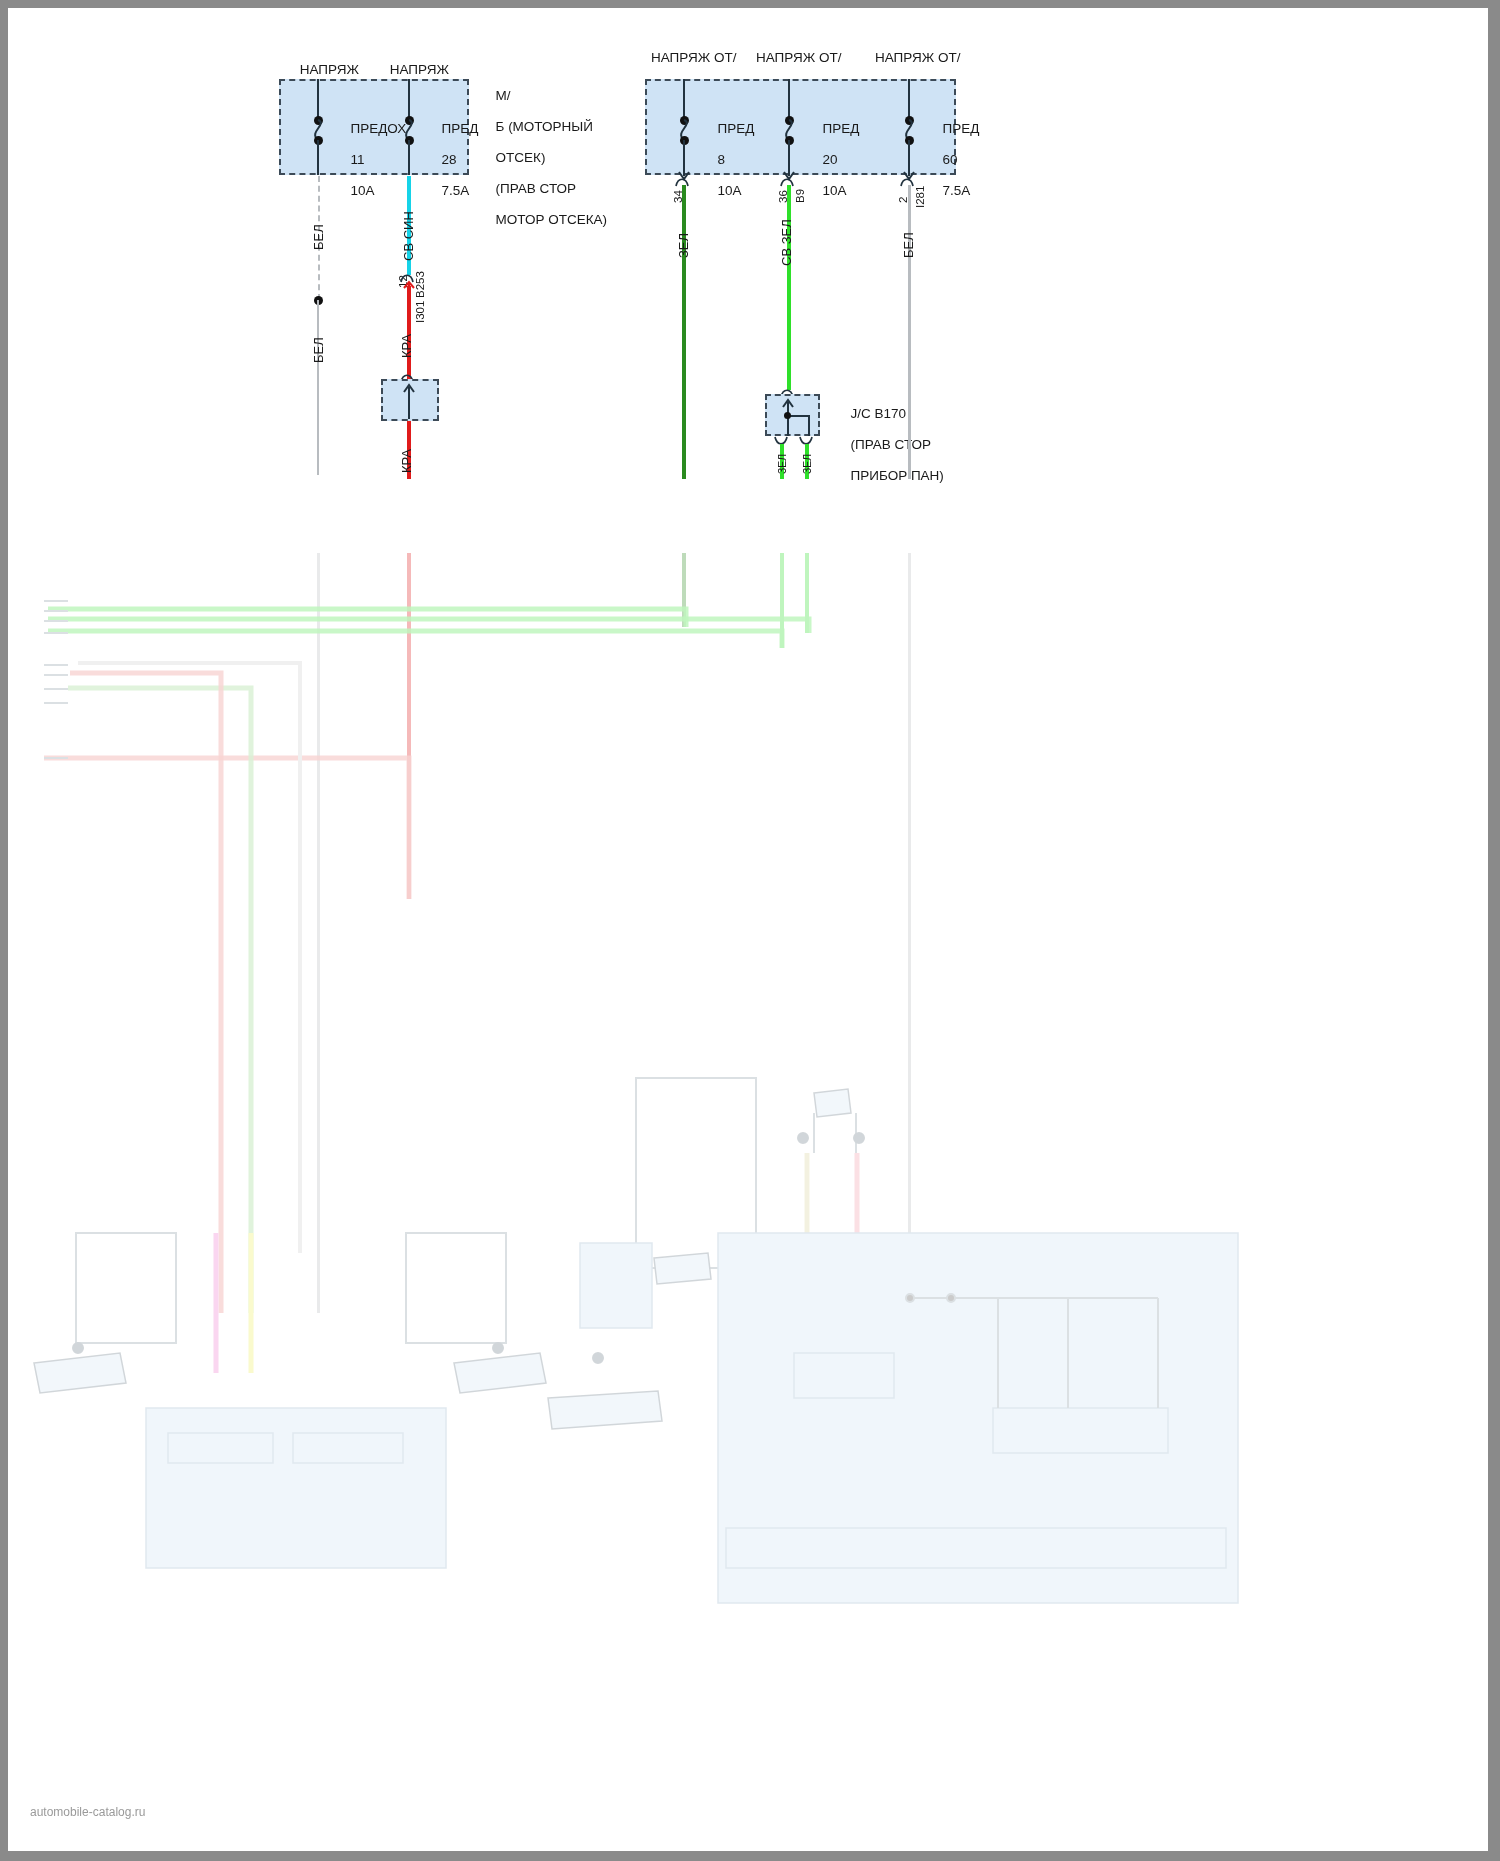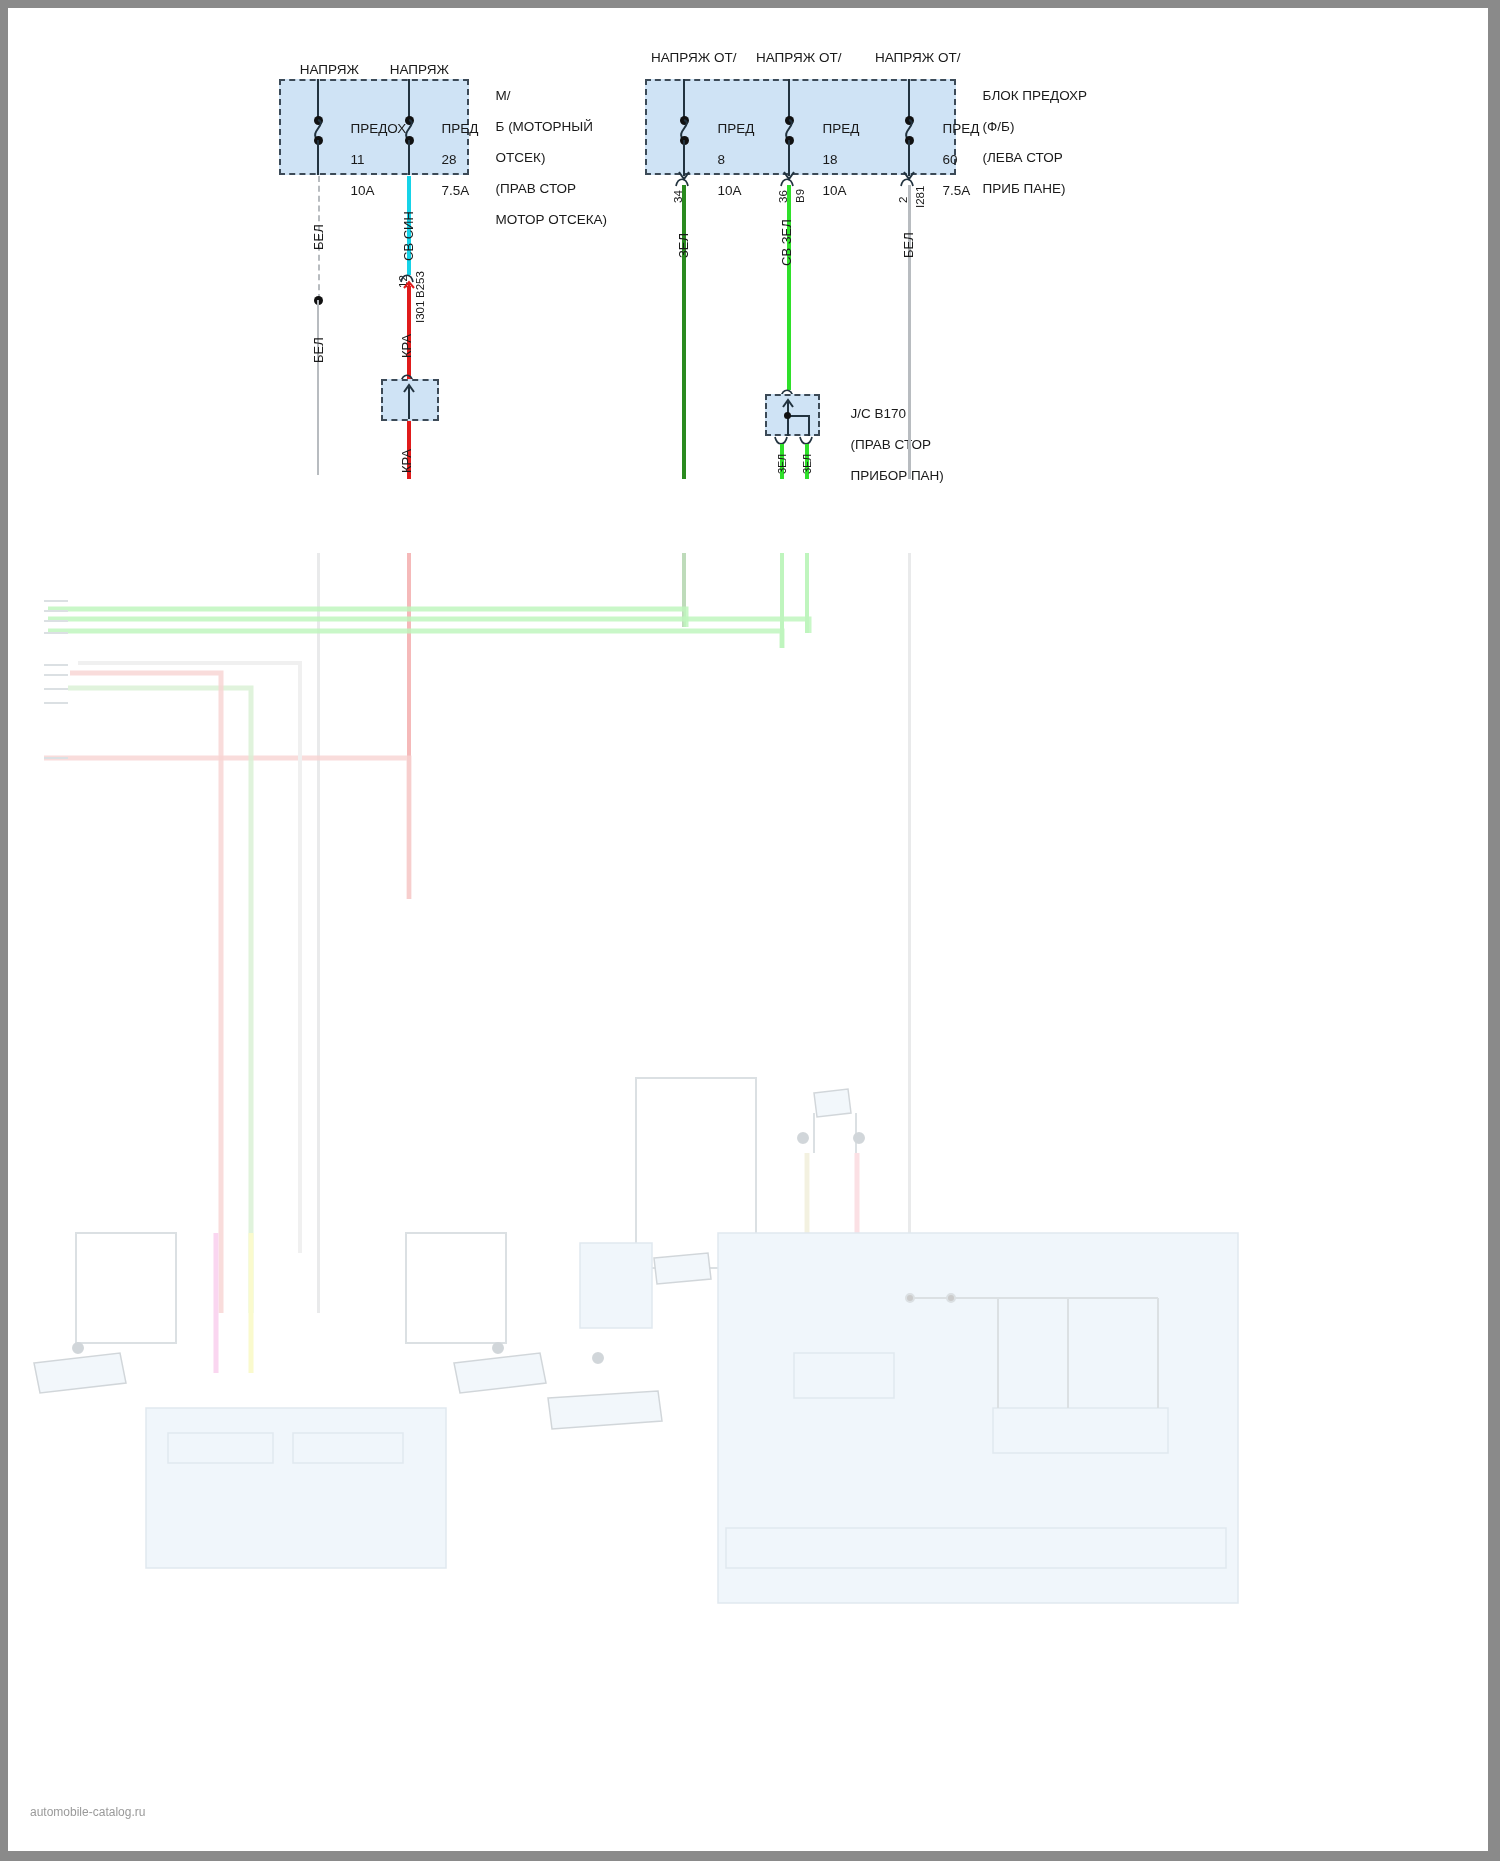--- a/index.html
+++ b/index.html
@@ -112,26 +112,20 @@
       <span>ВЛЮЧЕНО</span>
     </div>
     <div class="txt c" style="left:836px;top:26px;width:125px;">
       <span>НАПРЯЖ ОТ/</span><br>
       <span>IG2 RELAY</span><br>
       <span>ВЛЮЧЕНО</span>
     </div>
 
     <div class="fusebox" style="left:637px;top:71px;width:311px;height:96px;"></div>
 
-    <div class="txt" style="left:952px;top:64px;">
-      <span>БЛОК ПРЕДОХР</span><br>
-      <span>(Ф/Б)</span><br>
-      <span>(ЛЕВА СТОР</span><br>
-      <span>ПРИБ ПАНЕ)</span>
-    </div>
 
     <div class="wire w-blk" style="left:675px;top:71px;width:2px;height:40px;"></div>
     <div class="dot" style="left:672px;top:108px;"></div>
     <svg class="ov" width="40" height="30" style="left:666px;top:112px;">
       <path d="M10,0 C20,4 0,12 10,20" stroke="#22333f" stroke-width="2" fill="none"></path>
     </svg>
     <div class="dot" style="left:672px;top:128px;"></div>
     <div class="wire w-blk" style="left:675px;top:132px;width:2px;height:30px;"></div>
     <svg class="ov" width="16" height="14" style="left:668px;top:159px;">
       <path d="M8,0 L8,9 M3,5 L8,12 L13,5" stroke="#22333f" stroke-width="2" fill="none"></path>
@@ -147,21 +141,21 @@
     <svg class="ov" width="40" height="30" style="left:771px;top:112px;">
       <path d="M10,0 C20,4 0,12 10,20" stroke="#22333f" stroke-width="2" fill="none"></path>
     </svg>
     <div class="dot" style="left:777px;top:128px;"></div>
     <div class="wire w-blk" style="left:780px;top:132px;width:2px;height:30px;"></div>
     <svg class="ov" width="16" height="14" style="left:773px;top:159px;">
       <path d="M8,0 L8,9 M3,5 L8,12 L13,5" stroke="#22333f" stroke-width="2" fill="none"></path>
     </svg>
     <div class="txt" style="left:792px;top:97px;">
       <span>ПРЕД</span><br>
-      <span>18</span><br>
+      <span>20</span><br>
       <span>10A</span>
     </div>
 
     <div class="wire w-blk" style="left:900px;top:71px;width:2px;height:40px;"></div>
     <div class="dot" style="left:897px;top:108px;"></div>
     <svg class="ov" width="40" height="30" style="left:891px;top:112px;">
       <path d="M10,0 C20,4 0,12 10,20" stroke="#22333f" stroke-width="2" fill="none"></path>
     </svg>
     <div class="dot" style="left:897px;top:128px;"></div>
     <div class="wire w-blk" style="left:900px;top:132px;width:2px;height:30px;"></div>

